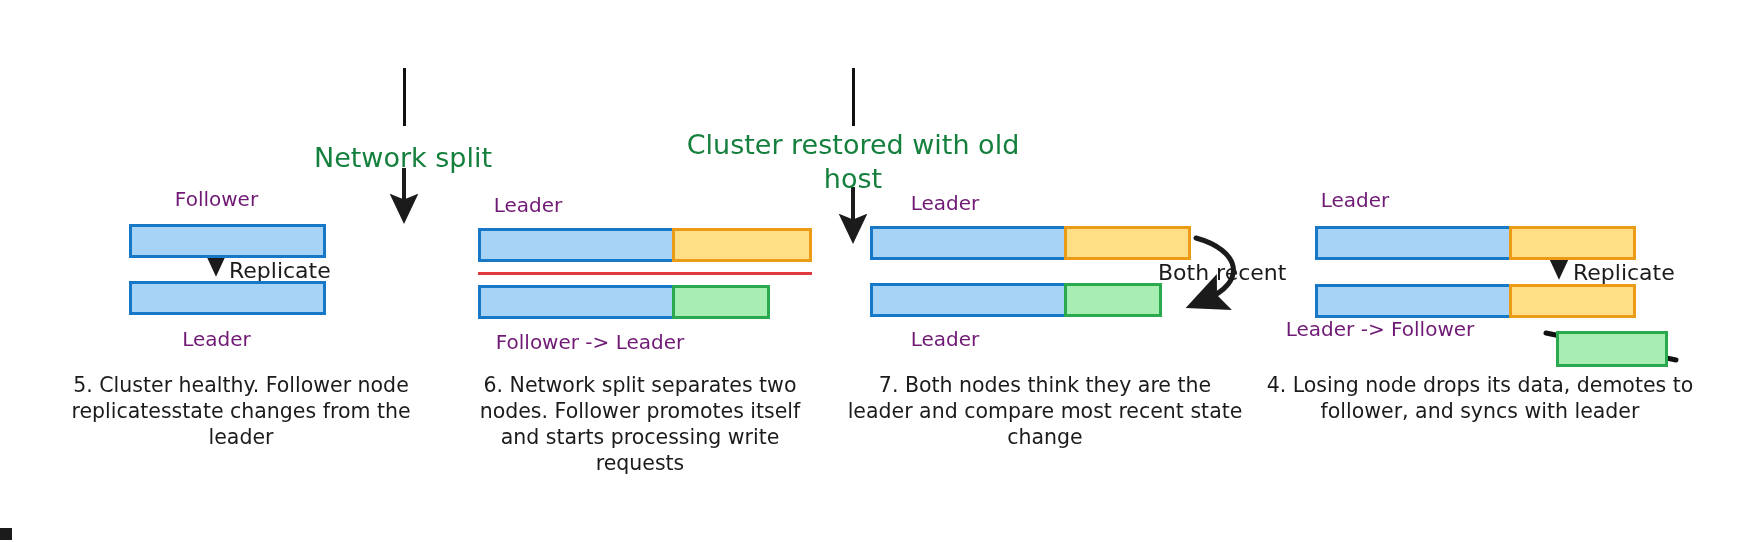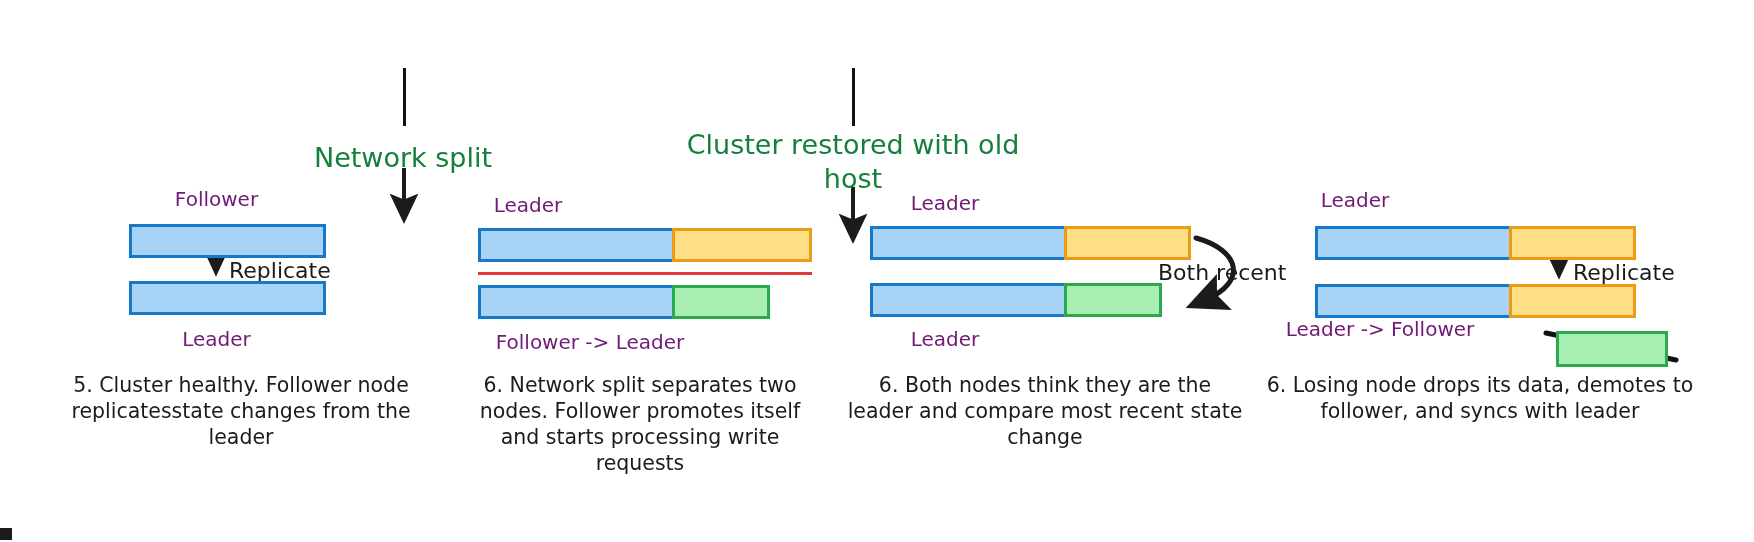--- a/index.html
+++ b/index.html
@@ -195,21 +195,21 @@
 
     <div class="small-label" style="left:1158px; top:260px;">Both recent</div>
 
     <div class="bar-row" style="left:870px; top:283px;">
       <div class="seg blue" style="width:197px;"></div>
       <div class="seg green" style="width:98px; margin-left:-3px;"></div>
     </div>
 
     <div class="node-label" style="left:850px; top:324px; width:190px;">Leader</div>
 
-    <div class="caption" style="left:845px; top:372px; width:400px;">6. Both nodes think they are the leader and compare most recent state change</div>
+    <div class="caption" style="left:845px; top:372px; width:400px;">7. Both nodes think they are the leader and compare most recent state change</div>
   </div>
 
   <div>
     <div class="node-label" style="left:1260px; top:185px; width:190px;">Leader</div>
 
     <div class="bar-row" style="left:1315px; top:226px;">
       <div class="seg blue" style="width:197px;"></div>
       <div class="seg orange" style="width:127px; margin-left:-3px;"></div>
     </div>
 
@@ -219,18 +219,18 @@
       <div class="seg blue" style="width:197px;"></div>
       <div class="seg orange" style="width:127px; margin-left:-3px;"></div>
     </div>
 
     <div class="node-label" style="left:1230px; top:314px; width:300px;">Leader -&gt; Follower</div>
 
     <div class="bar-row" style="left:1556px; top:331px;">
       <div class="seg green" style="width:112px; height:36px;"></div>
     </div>
 
-    <div class="caption" style="left:1265px; top:372px; width:430px;">6. Losing node drops its data, demotes to follower, and syncs with leader</div>
+    <div class="caption" style="left:1265px; top:372px; width:430px;">4. Losing node drops its data, demotes to follower, and syncs with leader</div>
   </div>
 
   <div class="corner-mark" style="left:0px; top:528px;"></div>
 
 </div>
 
 </body></html>

